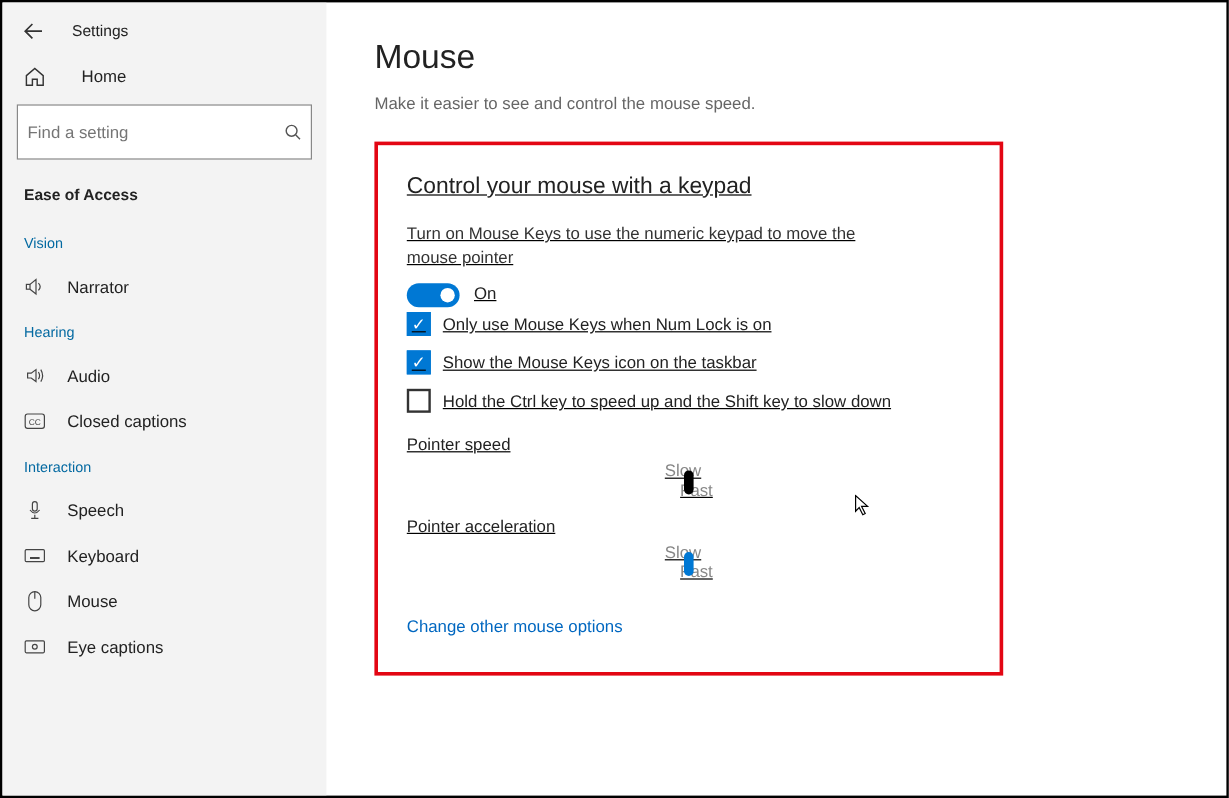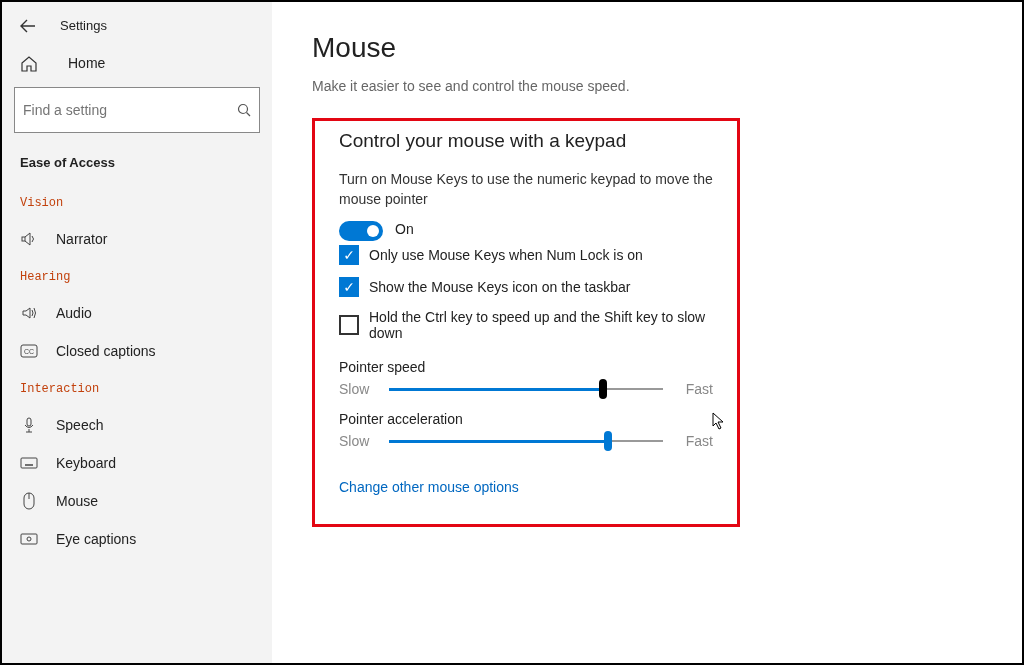--- a/index.html
+++ b/index.html
@@ -8,42 +8,42 @@
 .topbar { display: flex; align-items: center; padding: 6px 18px 14px 18px; }
 .back-arrow { font-size: 16px; color: #333; margin-right: 24px; cursor: pointer; }
 .title { font-size: 13px; color: #222; }
 .home-row { display: flex; align-items: flex-start; padding: 8px 18px 14px 18px; cursor: pointer; gap: 12px; }
 .home-row .icon { width: 18px; margin-right: 18px; color: #333; }
 .home-row .label { font-size: 14px; color: #222; }
 .search-box { margin: 0 12px 16px 12px; border: 1px solid #888; background: #fff; display: flex; align-items: center; height: 46px; padding: 0 8px; }
 .search-box input { border: none; outline: none; flex: 1; font-size: 14px; background: transparent; color: #666; }
 .search-icon { color: #555; font-size: 14px; }
 .cat-label { font-size: 13px; font-weight: 600; color: #222; padding: 6px 18px 14px 18px; }
-.group-label { font-size: 12px; color: #c2410c; padding: 12px 18px 10px 18px; font-family: Liberation Mono, monospace; }
+.group-label { font-size: 12px; color: #0369a1; padding: 12px 18px 10px 18px; }
 .nav-item { display: flex; align-items: center; padding: 10px 18px; cursor: pointer; }
 .nav-item .icon { width: 18px; height: 18px; margin-right: 18px; color: #444; display: flex; align-items: center; justify-content: center; }
 .nav-item .label { font-size: 14px; color: #222; }
 .main { flex: 1; padding: 30px 40px; overflow: auto; position: relative; }
 .page-title { font-size: 28px; font-weight: 400; color: #222; margin-bottom: 14px; }
 .page-sub { font-size: 14px; color: #666; margin-bottom: 24px; }
-.frame { border: 3px solid #e30613; padding: 9px 24px 28px 24px; width: 428px; }
+.frame { border: 3px solid #e30613; padding: 24px 24px 28px 24px; width: 524px; text-decoration: underline; }
 .section-title { font-size: 19px; font-weight: 400; color: #222; margin-bottom: 18px; }
 .desc { font-size: 14px; color: #333; margin-bottom: 12px; line-height: 1.4; max-width: 380px; }
 .toggle-row { display: flex; align-items: flex-start; margin-bottom: 4px; }
 .toggle { width: 44px; height: 20px; border-radius: 10px; background: #0078d4; position: relative; cursor: pointer; }
 .toggle .knob { width: 12px; height: 12px; background: #fff; border-radius: 50%; position: absolute; right: 4px; top: 4px; }
 .toggle-label { font-size: 14px; color: #222; margin-left: 12px; }
 .check-row { display: flex; align-items: center; margin-bottom: 12px; }
 .checkbox { width: 20px; height: 20px; border: 2px solid #333; display: flex; align-items: center; justify-content: center; margin-right: 10px; cursor: pointer; flex-shrink: 0; }
 .checkbox.checked { background: #0078d4; border-color: #0078d4; }
 .check-mark { color: #fff; font-size: 14px; line-height: 1; }
 .check-label { font-size: 14px; color: #222; }
 .slider-block { margin-top: 18px; }
 .slider-title { font-size: 14px; color: #222; margin-bottom: 6px; }
-.slider-row { display: flex; align-items: center; margin-bottom: 14px; }
+.slider-row { display: flex; align-items: center; margin-bottom: 14px; flex-direction: column; }
 .slider-end { font-size: 14px; color: #888; width: 40px; }
 .slider-end.right { text-align: right; }
 .slider { flex: 1; height: 4px; position: relative; margin: 0 10px; cursor: pointer; }
 .slider .track-full { position: absolute; height: 2px; background: #999; width: 100%; top: 1px; }
 .slider .track-fill { position: absolute; height: 3px; background: #0078d4; top: 0.5px; left: 0; }
 .slider .handle { position: absolute; width: 8px; height: 20px; border-radius: 4px; top: -8px; transform: translateX(-50%); }
 .slider .handle.black { background: #000; }
 .slider .handle.blue { background: #0078d4; }
 .link { color: #0067c0; font-size: 14px; margin-top: 16px; display: inline-block; cursor: pointer; }
 .cursor { position: absolute; width: 14px; height: 18px; }

